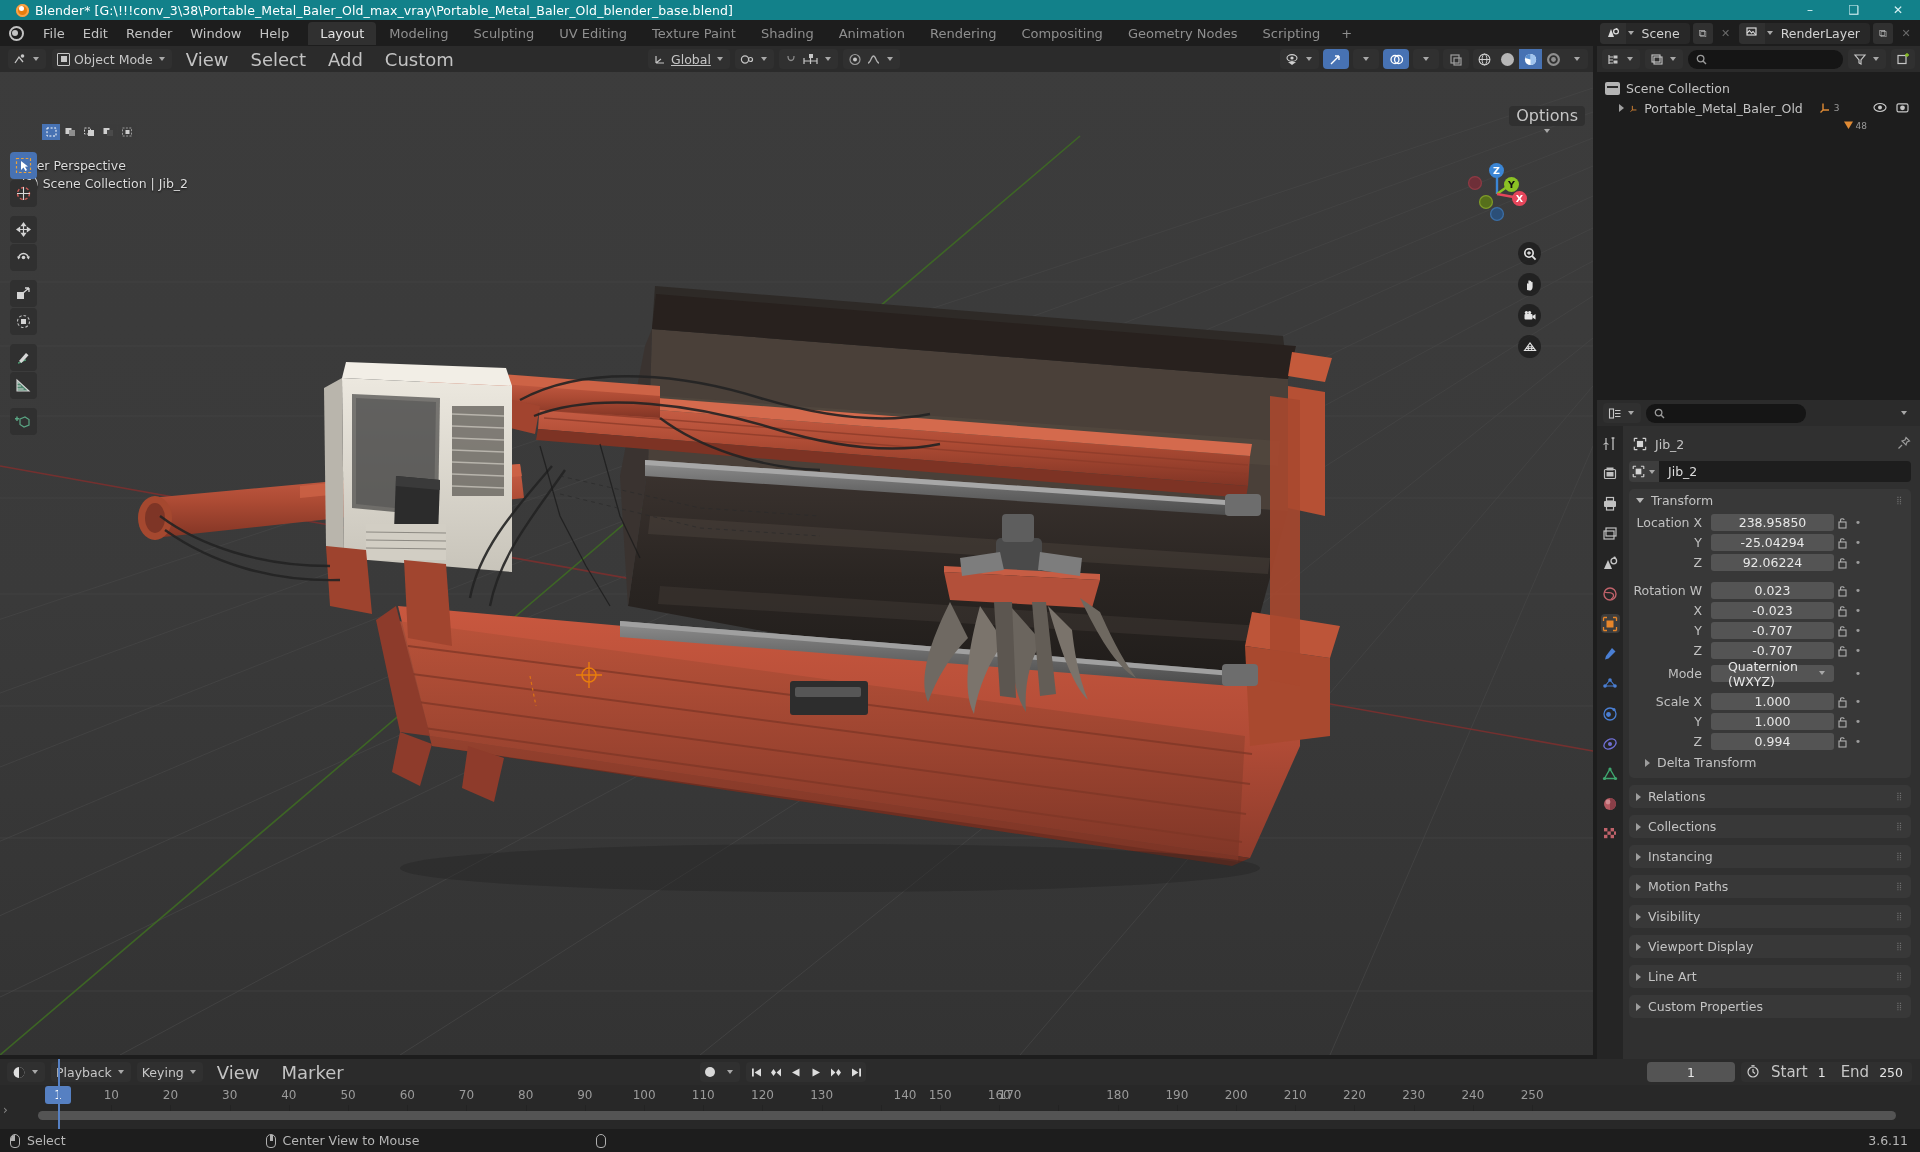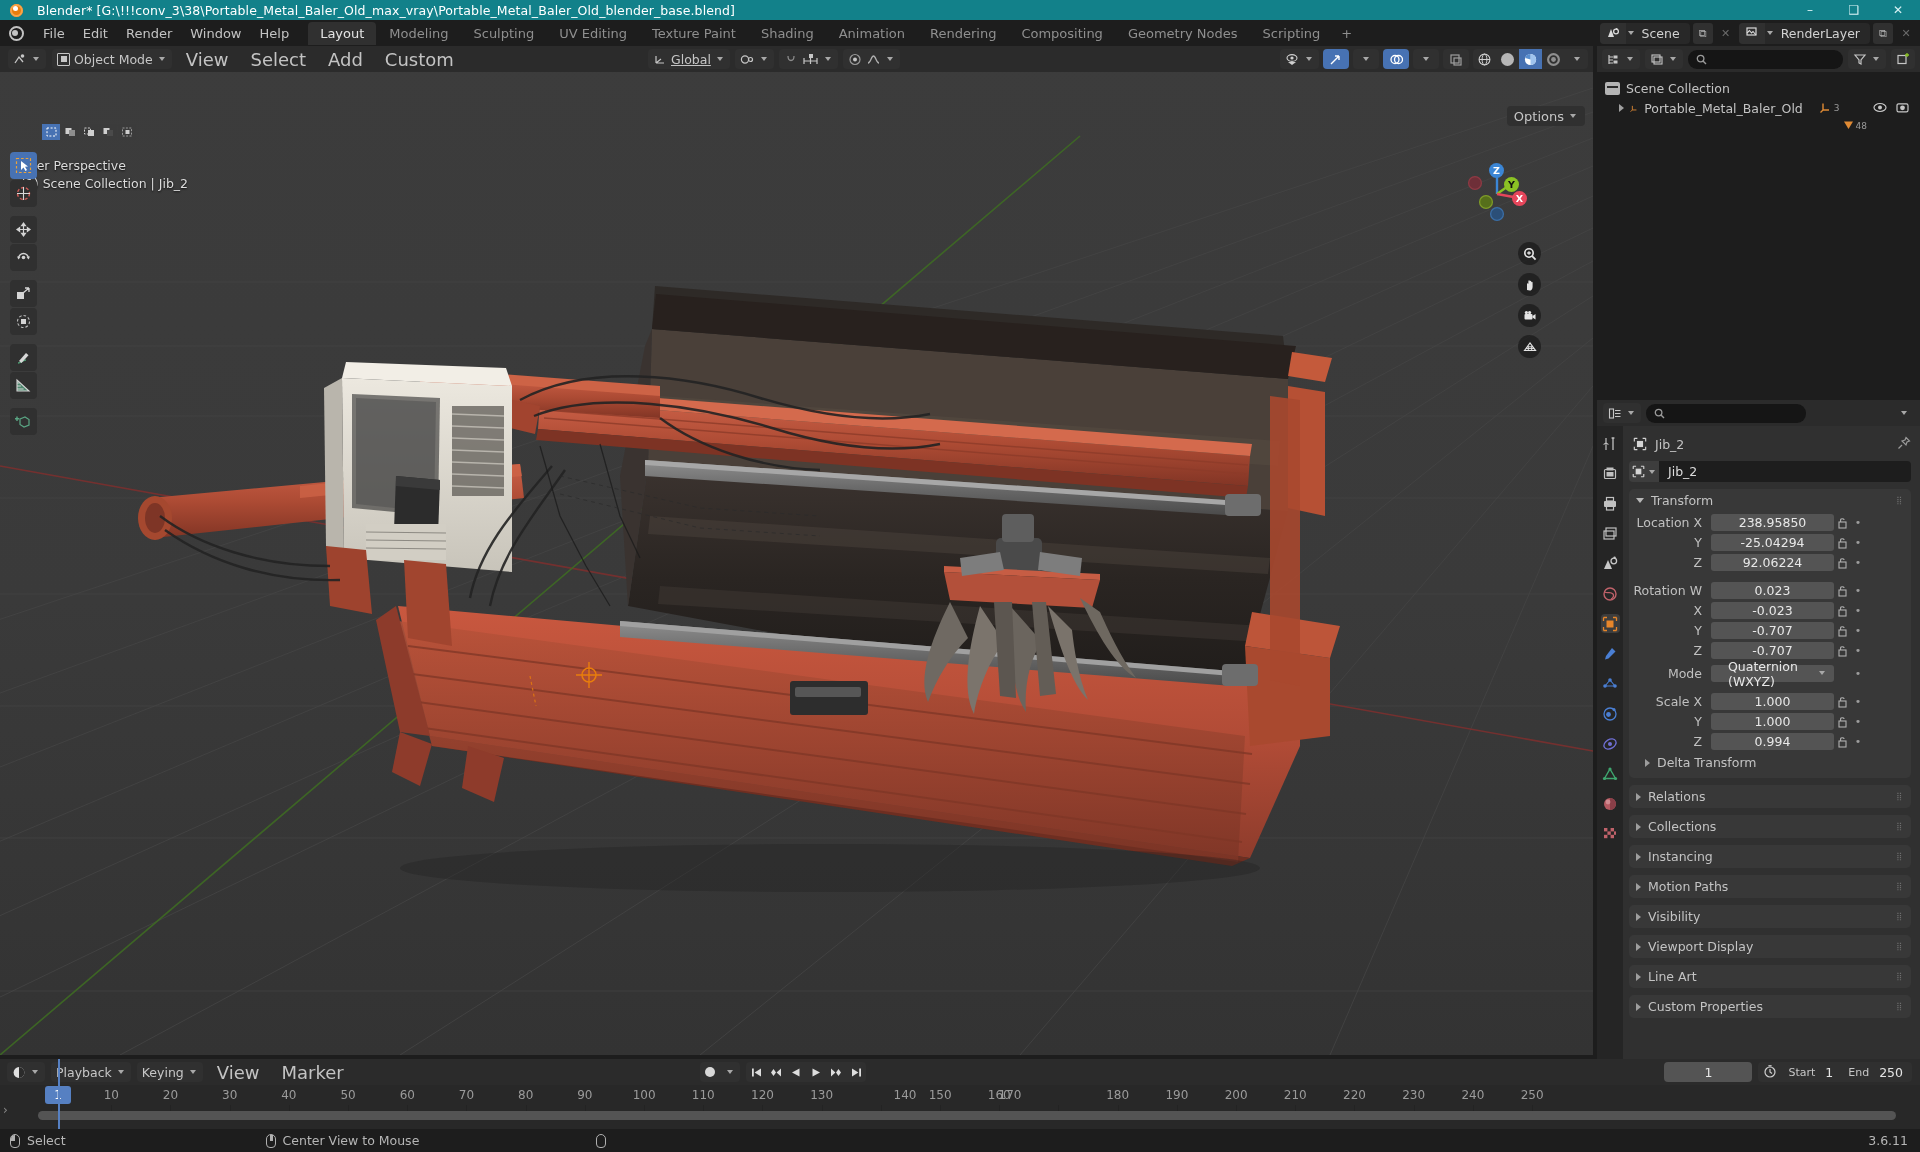--- a/index.html
+++ b/index.html
@@ -8,22 +8,22 @@
     background:#1d1d1d;
     font-family:"DejaVu Sans", sans-serif;
     font-size:13px; color:#c3c3c3;
     -webkit-font-smoothing:antialiased;
   }
   .app{ position:relative; width:1920px; height:1152px; }
 
   
   .titlebar{
     position:absolute; left:0; top:0; width:1920px; height:20px;
-    background:#12818a; display:flex; align-items:center; gap:14px;
-    padding-left:10px;
+    background:#12818a; display:flex; align-items:center; gap:6px;
+    padding-left:16px;
   }
   .titlebar .tb-icon{ width:13px; height:13px; position:relative; }
   .titlebar .tb-icon::before{
     content:""; position:absolute; inset:0; border-radius:50%;
     background:#e87d0d; box-shadow: inset 0 0 0 2px #f7a44a;
   }
   .titlebar .tb-icon::after{
     content:""; position:absolute; left:3px; top:2.5px; width:5px; height:5px;
     border-radius:50%; background:#ffffff;
   }
@@ -105,21 +105,21 @@
 
   
   .gizmo{ position:absolute; right:58px; top:110px; width:76px;height:76px; z-index:6;}
   .axdot{ position:absolute; width:15px;height:15px;border-radius:50%; font-size:9.5px;
     color:#111; display:flex;align-items:center;justify-content:center; font-weight:bold;}
   .navbtns{ position:absolute; right:52px; top:196px; display:flex; flex-direction:column; gap:8px; z-index:6;}
   .navbtn{ width:23px;height:23px;border-radius:50%; background:rgba(20,20,20,.62);
     display:flex;align-items:center;justify-content:center;}
   .opts-btn{ position:absolute; right:8px; top:60px; height:20px; background:#303030;
     border-radius:4px; padding:0 7px; display:flex;align-items:center;gap:4px;
-    font-size:13px; color:#c6c6c6; z-index:6;}
+    font-size:16px; color:#c6c6c6; z-index:6;flex-direction:column;}
 
   
   .outliner{ position:absolute; left:1597px; top:46px; width:323px; height:352px;
     background:#1d1d1d; }
   .ol-header{ height:26px; background:#2b2b2b; display:flex;align-items:center;
     padding:0 5px; gap:5px;}
   .ol-search{ flex:1; height:19px; background:#151515; border-radius:9px;
     display:flex;align-items:center; padding-left:8px; gap:5px;}
   .ol-body{ padding-top:6px; font-size:12.5px;}
   .ol-row{ display:flex; align-items:center; height:20px; padding-left:8px; gap:6px;}
@@ -170,21 +170,21 @@
   
   .timeline{ position:absolute; left:0; top:1059px; width:1920px; height:70px; background:#282828;}
   .tl-header{ height:26px; background:#2b2b2b; display:flex; align-items:center; padding-left:7px; gap:6px;}
   .tl-center{ position:absolute; left:700px; top:3px; display:flex; align-items:center; gap:6px;}
   .trans-grp{ display:flex; background:#303030; border-radius:4px; overflow:hidden; height:20px;}
   .trans-grp > div{ width:20px; height:20px; display:flex;align-items:center;justify-content:center;}
   .tl-right{ position:absolute; right:8px; top:3px; display:flex; align-items:center; gap:6px;}
   .numfield{ height:20px; background:#545454; border-radius:4px; display:flex;
     align-items:center; justify-content:center; font-size:12.5px; color:#e8e8e8;}
   .startend{ display:flex; align-items:center; height:20px; background:#303030; border-radius:4px; gap:0;}
-  .startend .se-l{ padding:0 6px; font-size:11px; color:#c6c6c6;}
+  .startend .se-l{ padding:0 6px; font-size:15px; color:#c6c6c6;}
   .startend .se-v{ padding:0 9px 0 4px; font-size:12.5px; color:#e4e4e4;}
   .tl-ruler{ position:absolute; left:0; top:26px; width:1920px; height:27px; background:#282828;}
   .tick{ position:absolute; top:3px; font-size:12px; color:#9b9b9b; transform:translateX(-50%);}
   .vline{ position:absolute; top:20px; bottom:0; width:1px; background:#232323;}
   .playhead{ position:absolute; top:0; width:2px; background:#5680c2; height:70px;}
   .phlabel{ position:absolute; top:1px; height:18px; background:#5680c2; border-radius:3px;
     color:#fff; font-size:12px; display:flex;align-items:center;justify-content:center;
     min-width:26px; transform:translateX(-50%);}
   .tl-scroll{ position:absolute; left:38px; bottom:9px; width:1858px; height:9px;
     background:#545454; border-radius:5px;}

